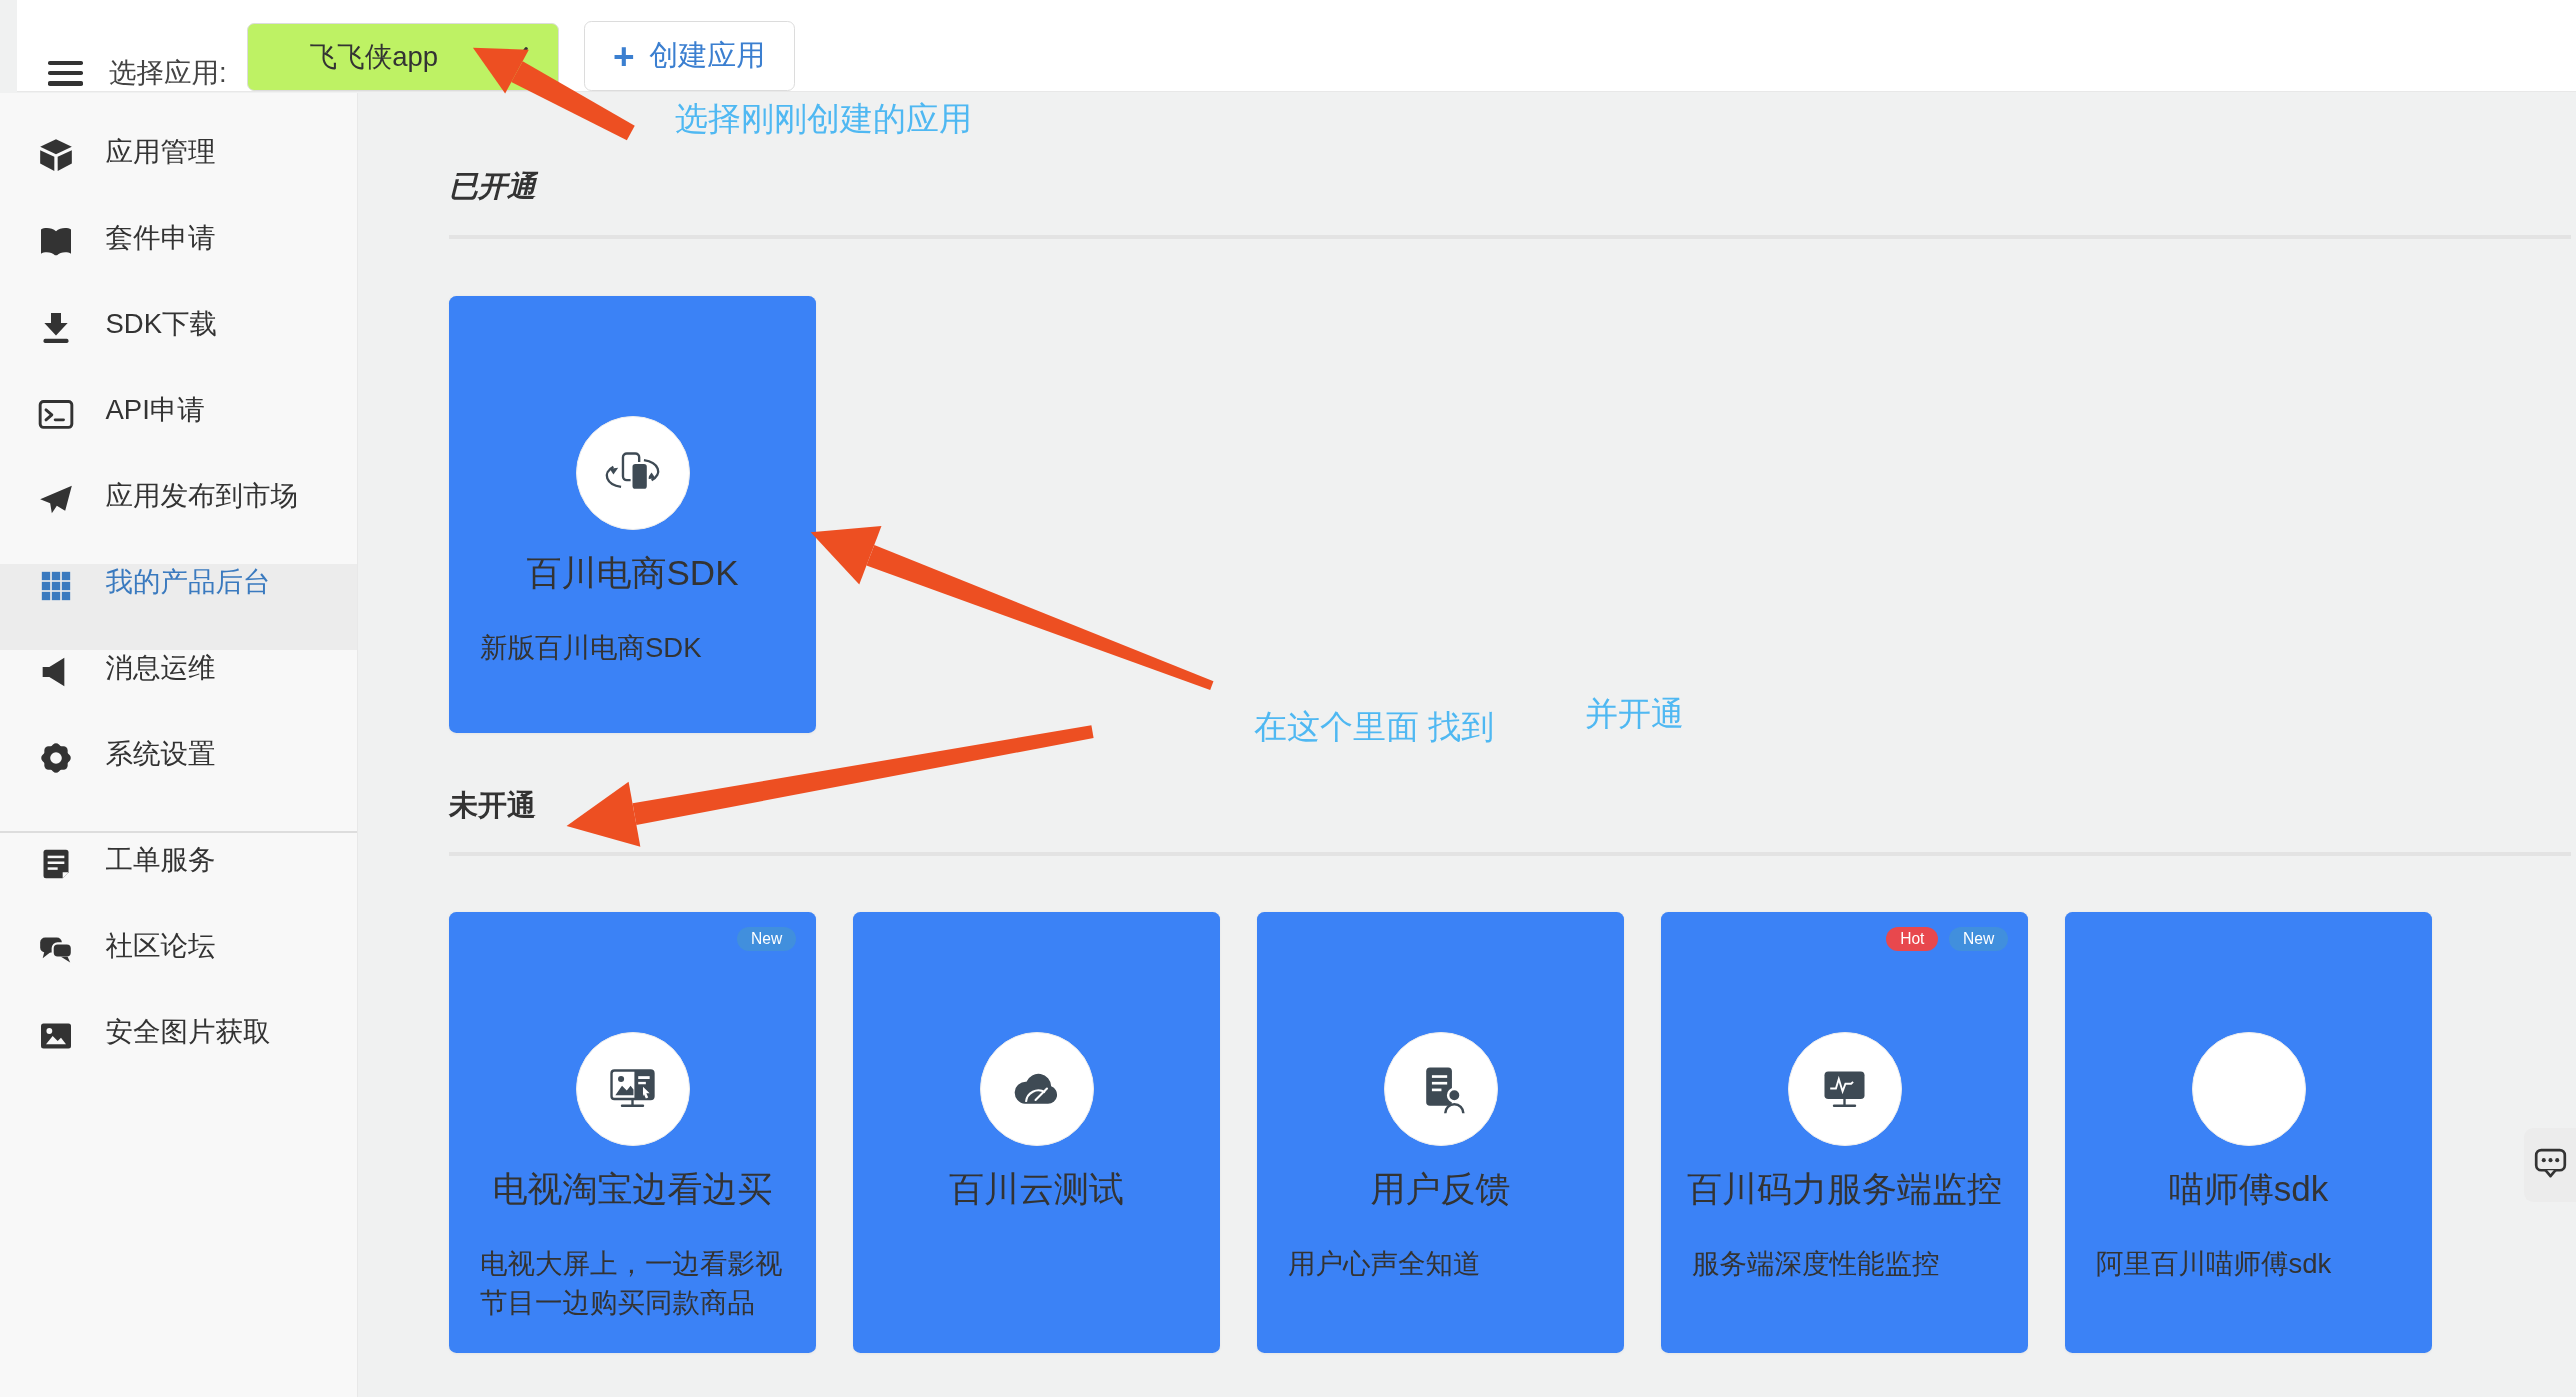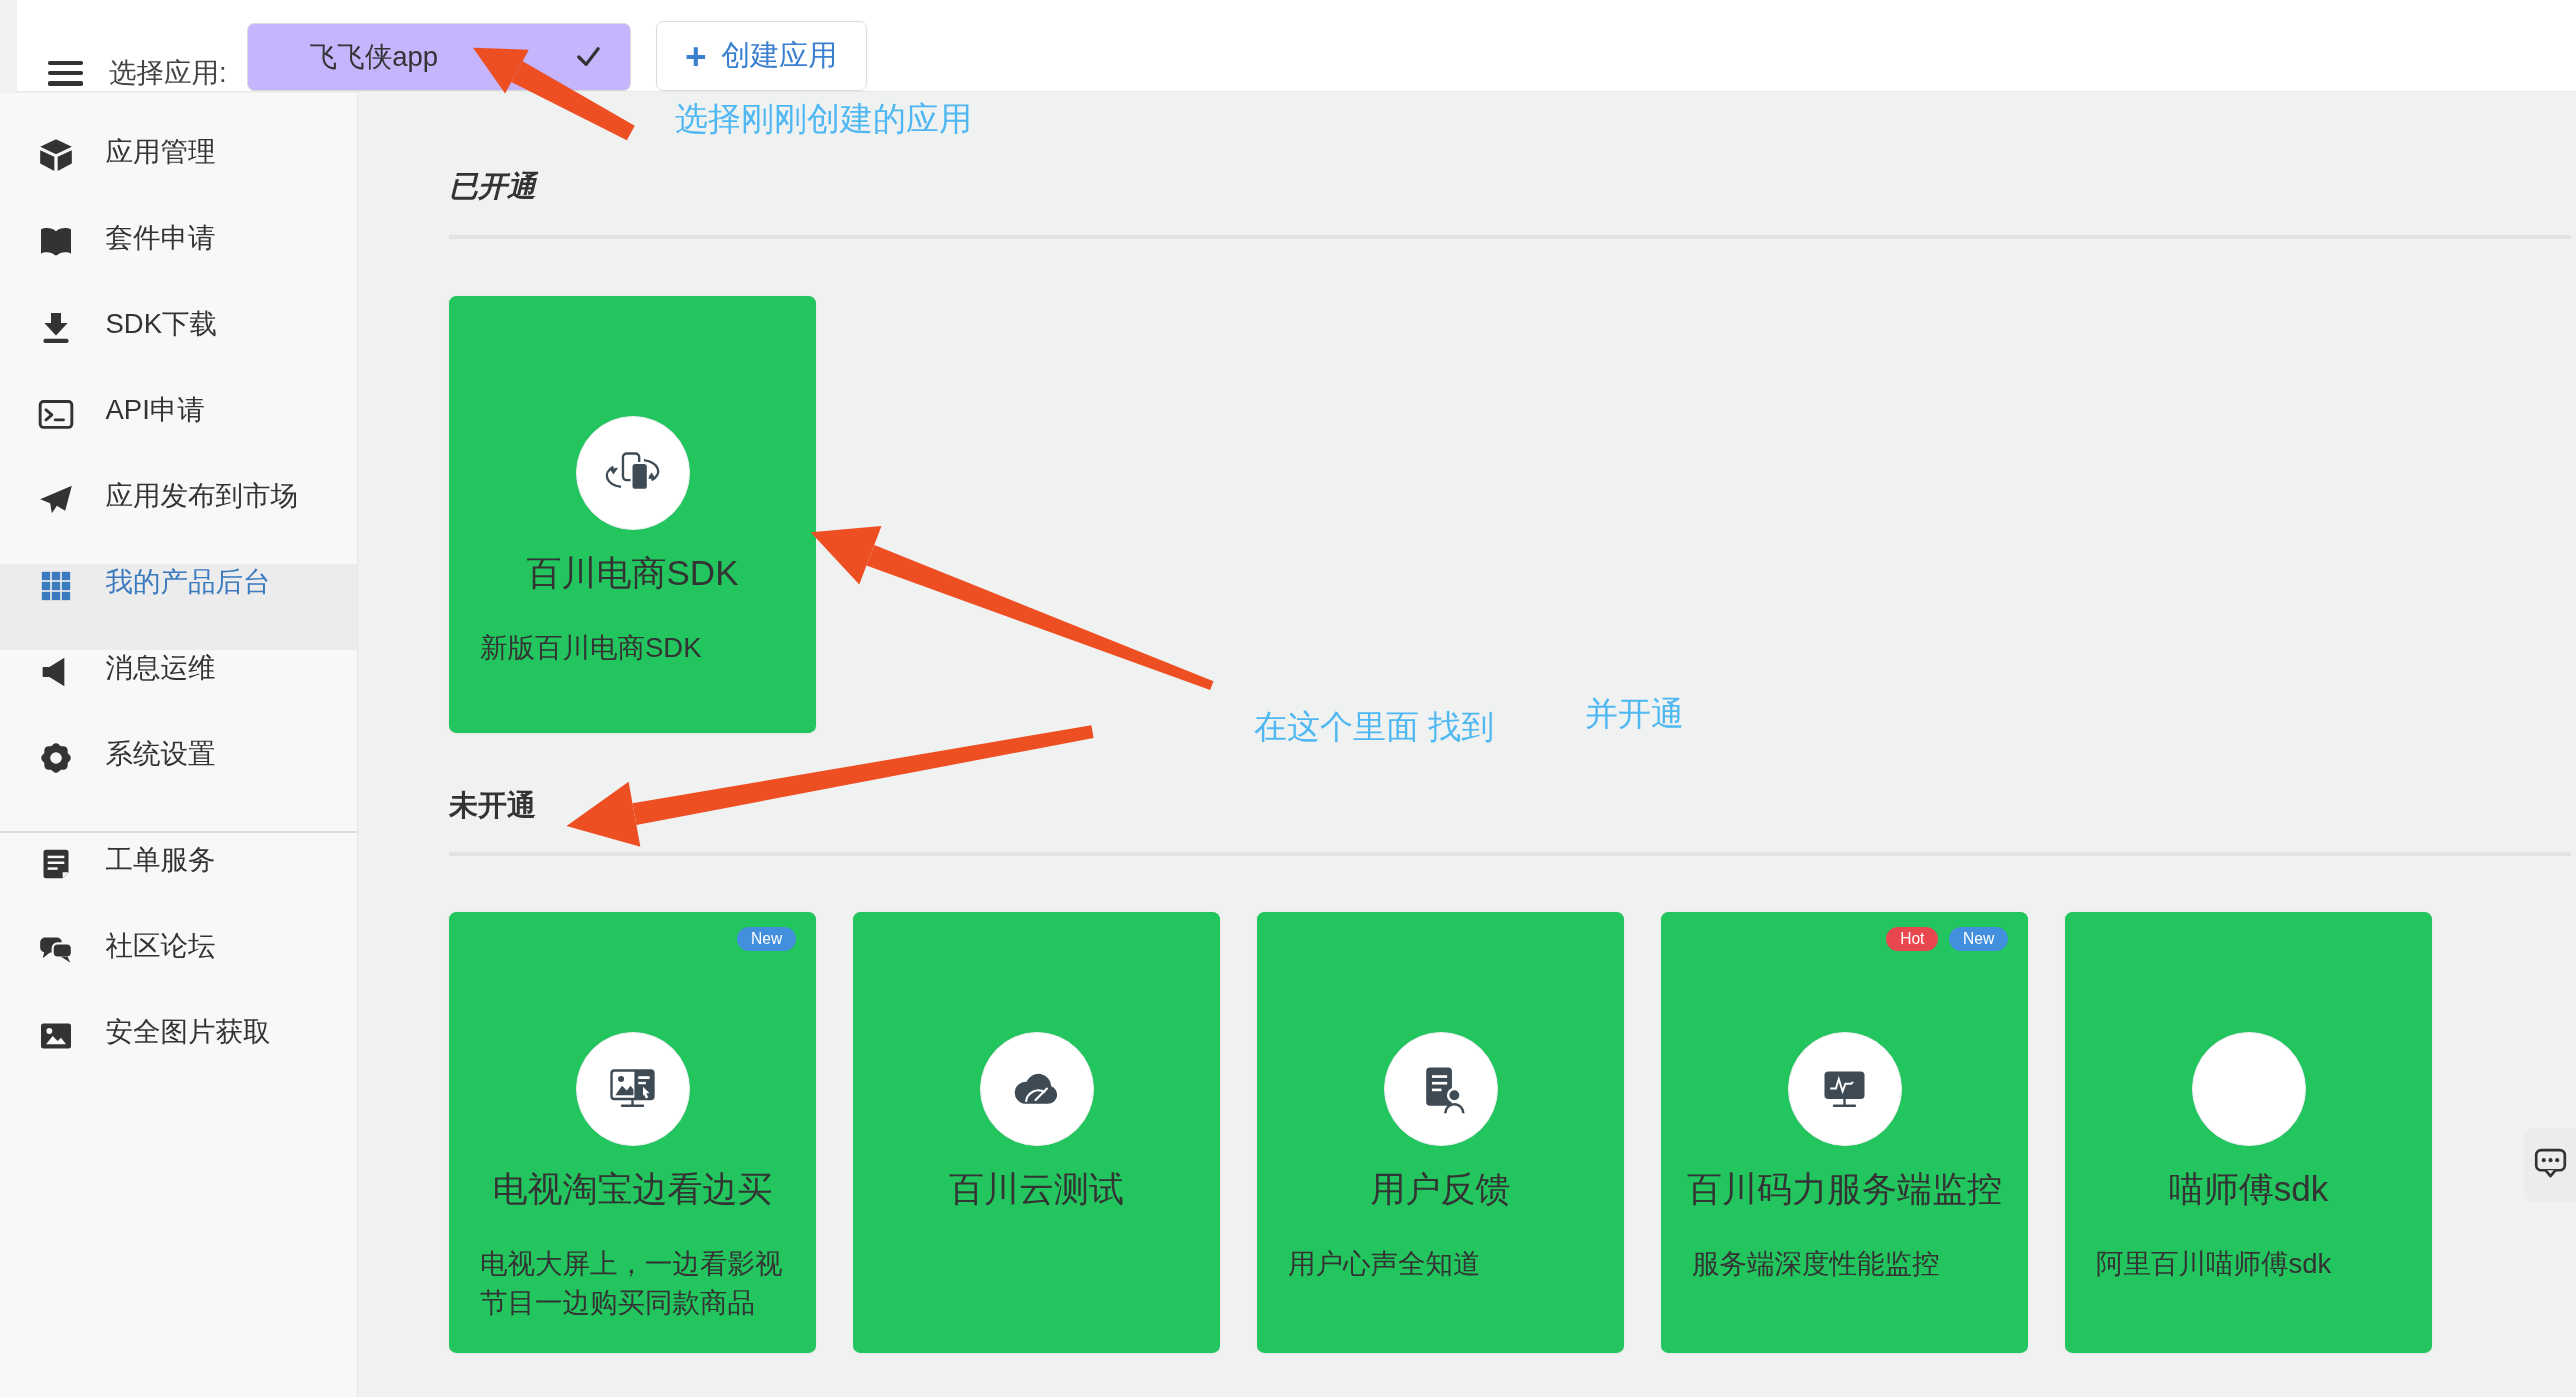--- a/index.html
+++ b/index.html
@@ -13,21 +13,21 @@
   
   .topbar {
     position:absolute; left:17px; top:0; width:100%; height:92px;
     background:#fff; border-bottom:0.9px solid #e8e8e8;
     display:flex; align-items:flex-end; z-index:10;
   }
   .hamburger { margin-left:31px; width:35px; cursor:pointer; }
   .hamburger .bar { height:4.6px; background:#333; border-radius:1.8px; margin:5.5px 0; }
   .select-label { margin-left:26px; font-size:27.5px; color:#444; }
   .dropdown {
-    margin-left:20px; width:384px; height:68px; background:#c4b5fd;
+    margin-left:20px; width:312px; height:68px; background:#bef264;
     border:0.9px solid #dcdcdc; border-radius:7.3px;
     display:flex; align-items:center; padding:0 24px 0 62px;
     font-size:27.5px; color:#333; position:relative; cursor:pointer;
   }
   .dropdown .caret { position:absolute; right:29px; top:20px; }
   .create-btn {
     margin-left:25px; width:211px; height:70px; background:#fff;
     border:0.9px solid #dcdcdc; border-radius:7.3px;
     display:flex; align-items:center; justify-content:center; gap:14.7px;
     font-size:29px; color:#3b7fd0; cursor:pointer;
@@ -50,21 +50,21 @@
   .section-heading { position:absolute; left:449px; font-size:29px; color:#333; z-index:2; }
   .h-activated { top:167px;font-style:italic; }
   .h-not-activated { top:786px; }
   .rule { position:absolute; left:449px; width:2122px; height:3.7px; background:#e3e3e3; z-index:1; }
   .rule1 { top:235px; }
   .rule2 { top:852px; }
   .cards-row { position:absolute; left:449px; display:flex; gap:37px; z-index:2; }
   .row1 { top:296px; }
   .row2 { top:912px; }
   .card {
-    position:relative; width:367px; height:437px; background:#22c55e;
+    position:relative; width:367px; height:437px; background:#3b82f6;
     border-radius:7.3px; box-shadow:0 0.9px 2.8px rgba(0,0,0,0.05); cursor:pointer;
   }
   .row2 .card { height:441px; }
   .badges { position:absolute; top:14.7px; right:20px; display:flex; gap:11px; }
   .badge {
     height:24px; padding:0 13.8px; border-radius:13px; color:#fff;
     font-size:15.6px; display:flex; align-items:center;
   }
   .badge.new { background:#418fdd; }
   .badge.hot { background:#e8484d; }

